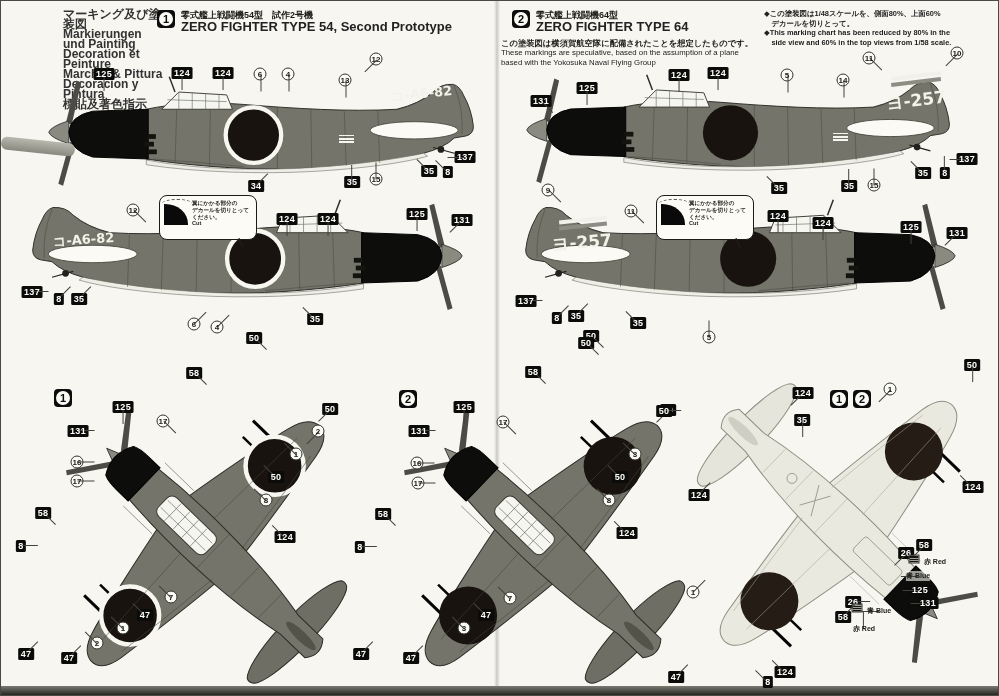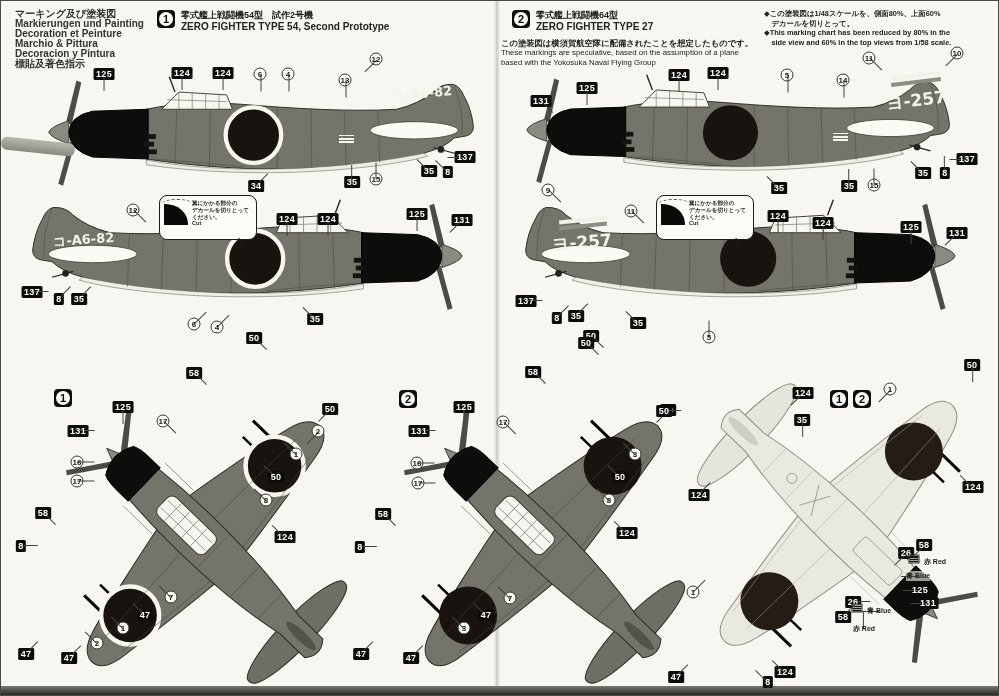--- a/index.html
+++ b/index.html
@@ -6,31 +6,31 @@
   #page{position:relative;width:999px;height:696px;background:#f7f6f1;overflow:hidden;
         font-family:"Liberation Sans","DejaVu Sans",sans-serif;color:#1c1c18;
         border:1px solid #4a4a45;box-sizing:border-box;}
   .gutter{position:absolute;left:493px;top:0;width:6px;height:100%;
           background:linear-gradient(90deg,rgba(0,0,0,0) 0%,rgba(120,118,108,.35) 50%,rgba(0,0,0,0) 100%);}
   .bottomband{position:absolute;left:0;bottom:0;width:100%;height:9px;background:linear-gradient(180deg,#7b7a72,#262622);}
 
   
   #titleblock{position:absolute;left:14px;top:8px;width:150px;}
   #titleblock h1{margin:0;font-size:17px;font-weight:bold;letter-spacing:0;}
-  #titleblock .sub{font-size:10px;line-height:10px;font-weight:bold;color:#333;}
+  #titleblock .sub{font-size:12px;line-height:10px;font-weight:bold;color:#333;margin-left:48px;}
 
   
   .badge{position:relative;display:inline-flex;align-items:center;justify-content:center;
          width:18px;height:18px;background:#0c0c0c;border-radius:4px;flex:none;}
   .badge::before{content:'';position:absolute;inset:2px;background:#fbfbf6;border-radius:50%;}
   .badge b{position:relative;font-size:11px;color:#0c0c0c;font-weight:bold;}
   .sechead{position:absolute;display:flex;gap:6px;align-items:flex-start;}
   #sec1{left:156px;top:9px;} #sec2{left:511px;top:9px;}
   .sechead .t1{font-size:9px;font-weight:bold;line-height:11px;}
-  .sechead .t2{font-size:10px;font-weight:bold;line-height:11px;color:#222;}
+  .sechead .t2{font-size:13px;font-weight:bold;line-height:11px;color:#222;}
   #sec2note{position:absolute;left:500px;top:37px;width:262px;}
   #sec2note .jp{font-size:8.3px;font-weight:bold;line-height:10px;}
   #sec2note .en{font-size:7.8px;line-height:9.5px;color:#222;}
   #scalenote{position:absolute;left:763px;top:8px;width:230px;}
   #scalenote div{font-size:7.4px;line-height:9.5px;font-weight:bold;color:#222;}
 
   
   .plane{position:absolute;z-index:5;}
   .plane svg{display:block;width:100%;height:auto;}
   .mirror{transform:scaleX(-1);}
@@ -126,21 +126,21 @@
       <div class="t2">ZERO FIGHTER TYPE 54, Second Prototype</div>
     </span>
   </div>
 
   <div class="sechead" id="sec2">
     <span class="badge">
         <b>2</b>
       </span>
     <span>
       <div class="t1">零式艦上戦闘機64型</div>
-      <div class="t2">ZERO FIGHTER TYPE 27</div>
+      <div class="t2">ZERO FIGHTER TYPE 64</div>
     </span>
   </div>
   <div id="sec2note">
     <div class="jp">この塗装図は横須賀航空隊に配備されたことを想定したものです。</div>
     <div class="en">These markings are speculative, based on the assumption of a plane</div>
     <div class="en">based with the Yokosuka Naval Flying Group</div>
   </div>
 
   <div id="scalenote">
     <div>◆この塗装図は1/48スケールを、側面80%、上面60%</div>

